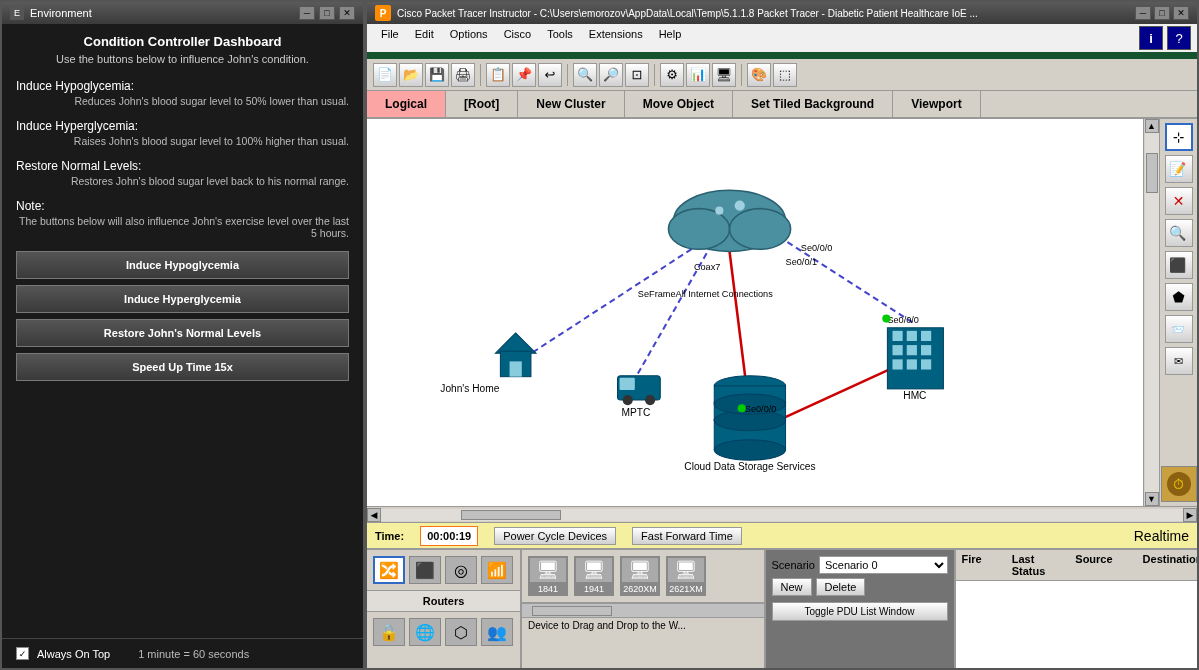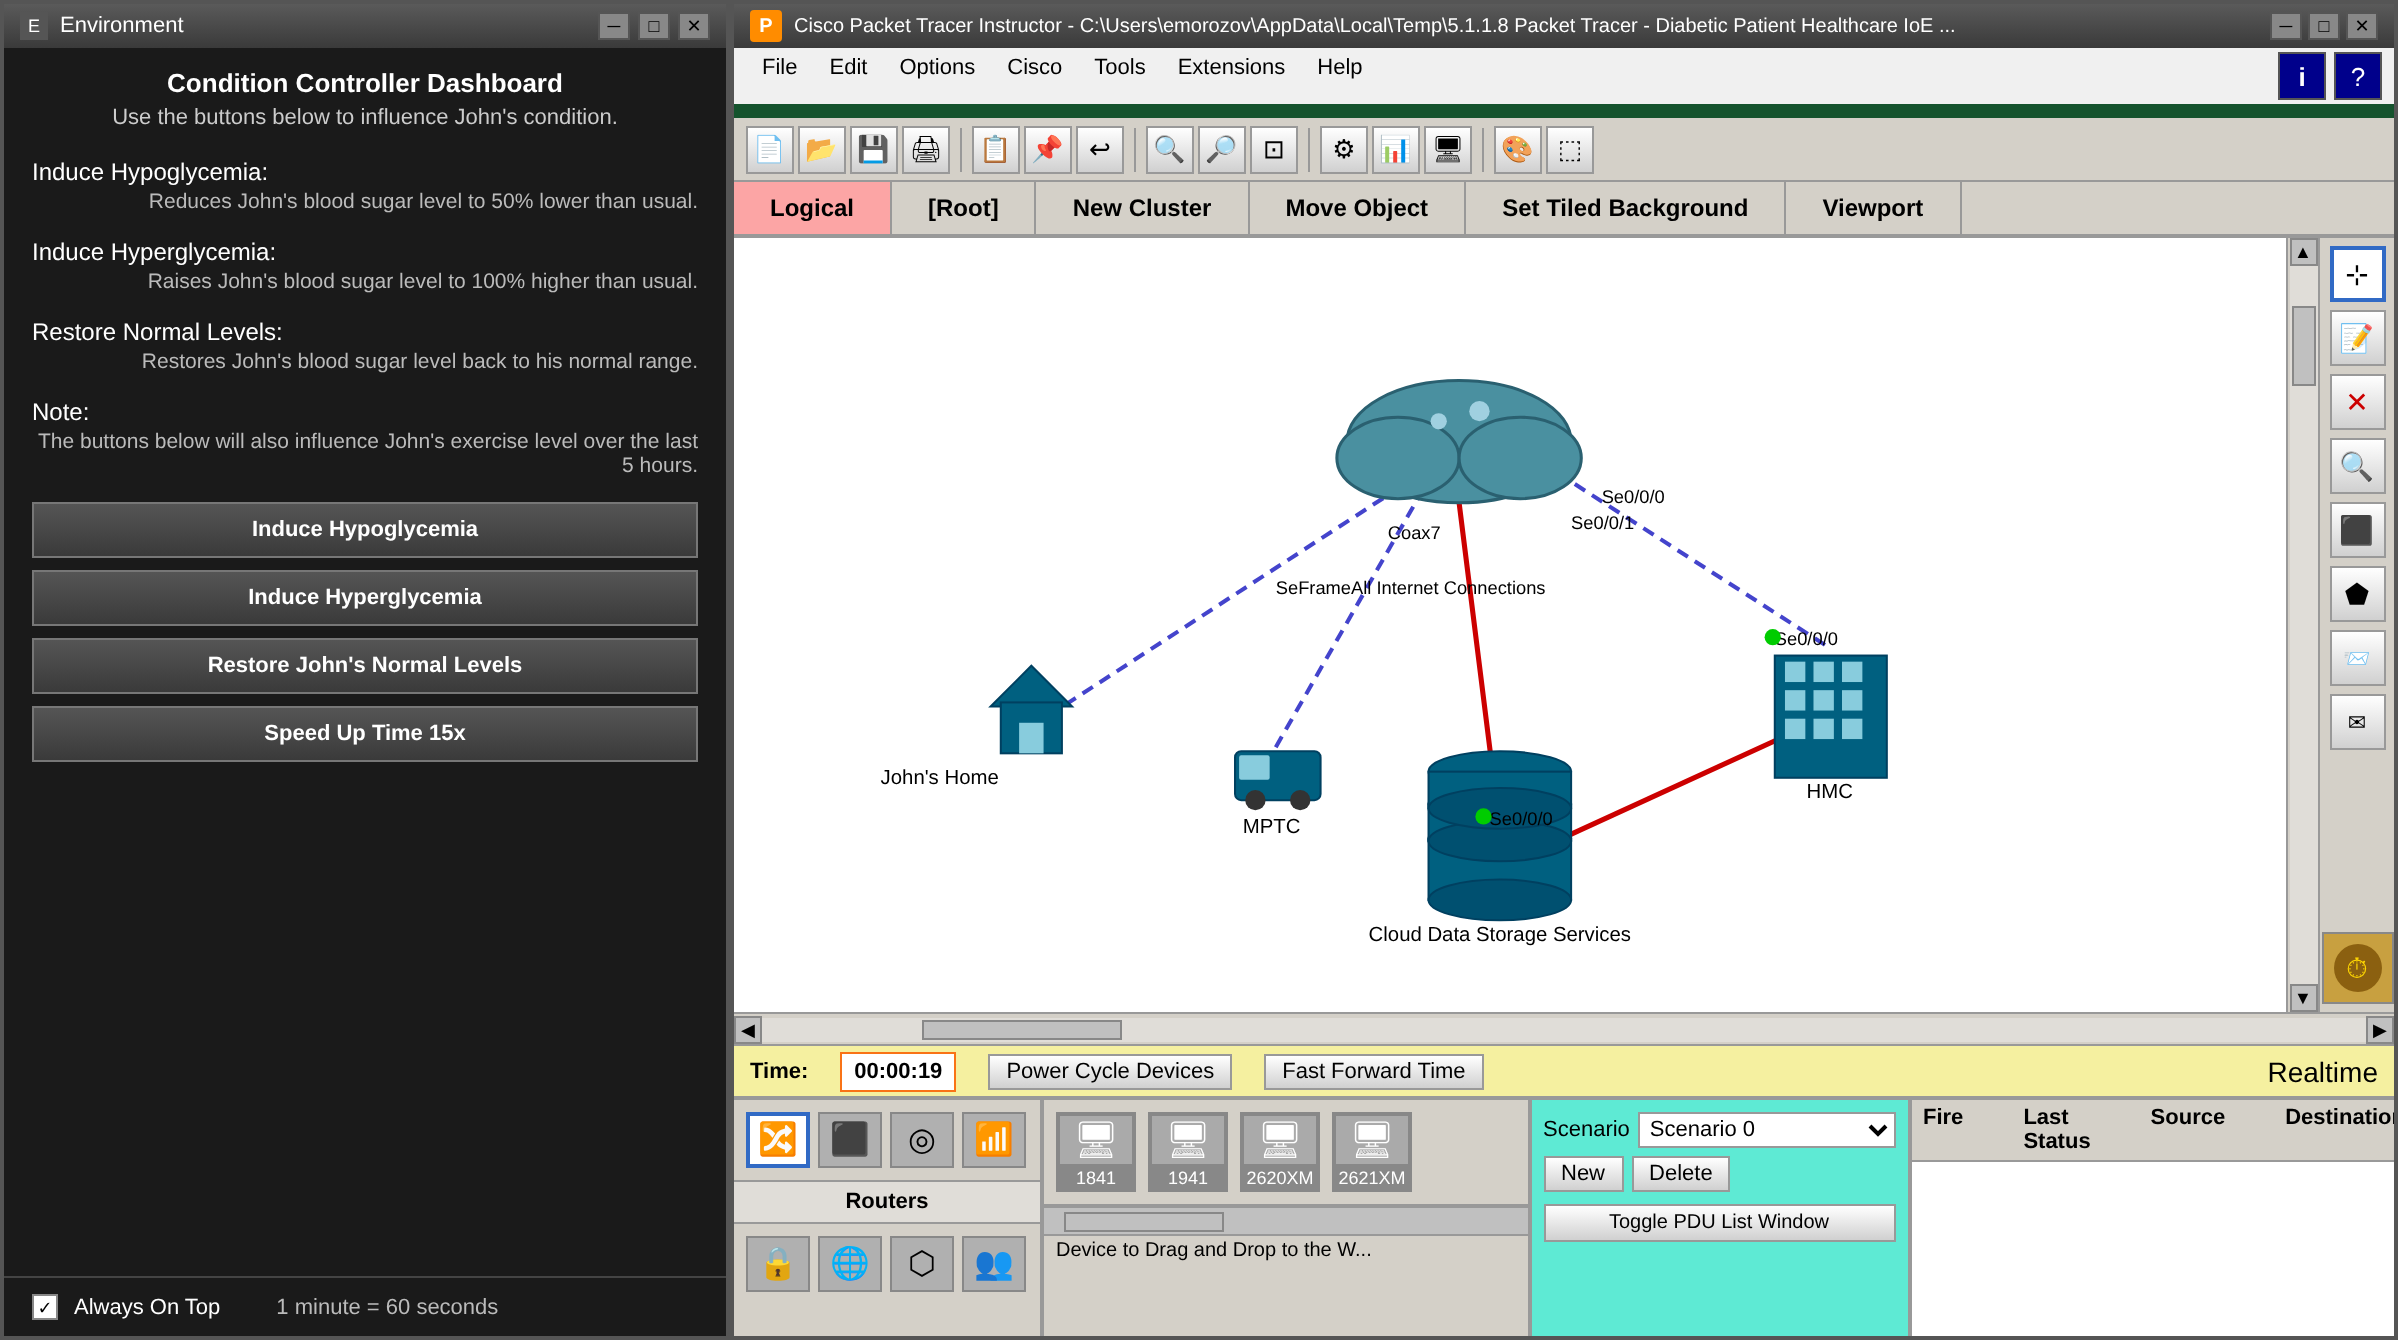--- a/index.html
+++ b/index.html
@@ -330,21 +330,21 @@
       position: relative;
     }
 
     #scenario-panel {
       width: 190px;
       border-left: 2px solid #999;
       padding: 6px;
       display: flex;
       flex-direction: column;
       gap: 4px;
-      background: #5eead4;
+      background: #737373;
     }
     .scenario-row {
       display: flex;
       align-items: center;
       gap: 4px;
     }
     .scenario-label { font-size: 11px; }
     .scenario-select {
       flex: 1;
       font-size: 11px;

